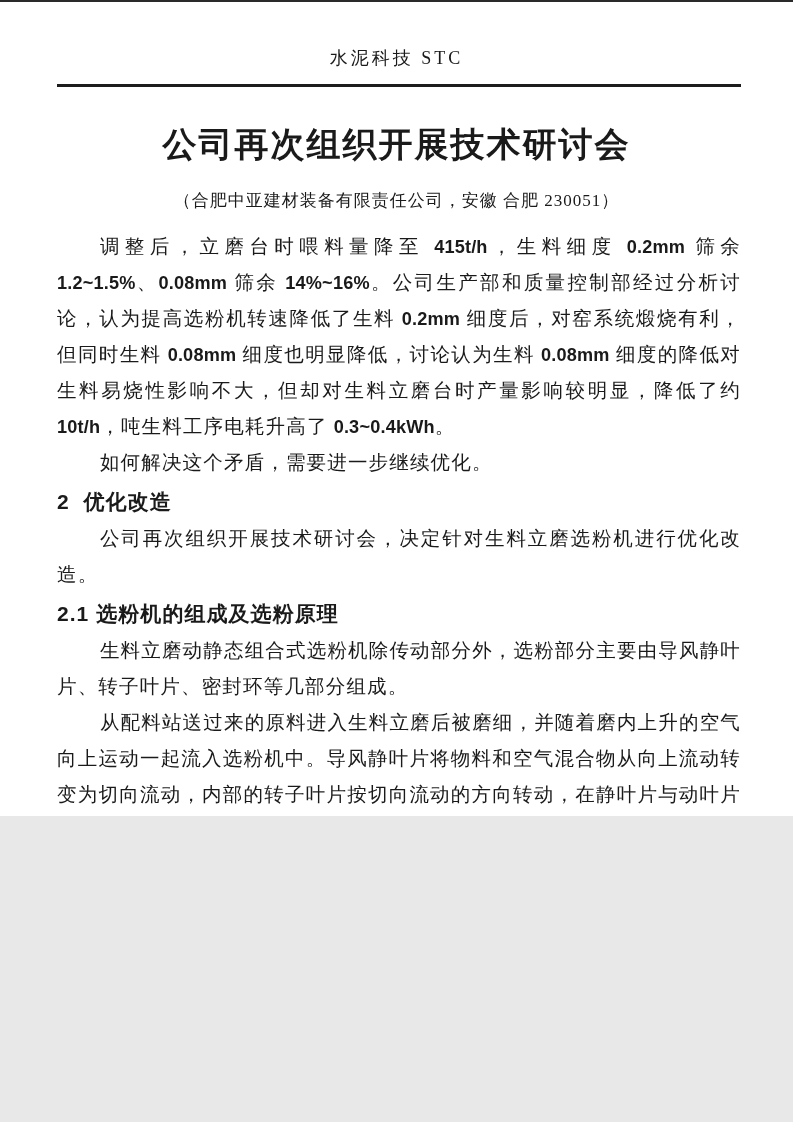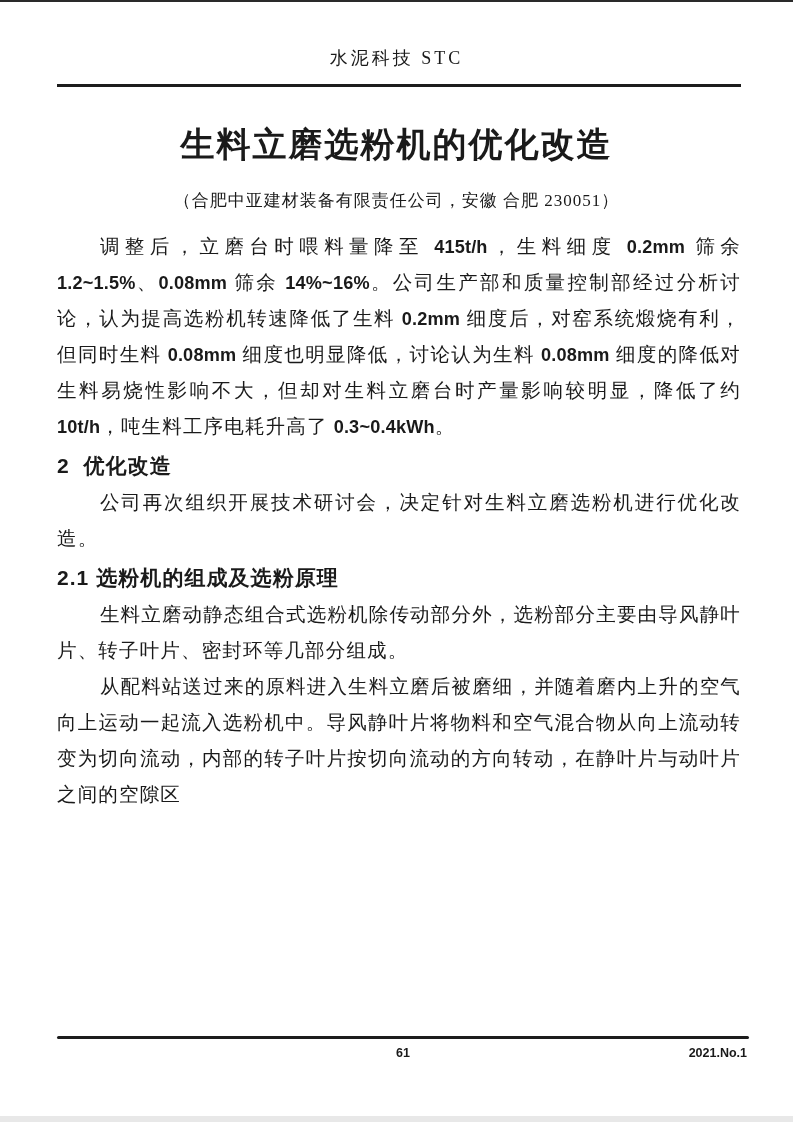--- a/index.html
+++ b/index.html
@@ -4,21 +4,21 @@
 <style>
   :root{
     --text:#1a1a1a;
     --rule:#1c1c1c;
     --bg:#ffffff;
   }
   *{margin:0;padding:0;box-sizing:border-box;}
   html,body{background:#e8e8e8;}
   .page{
     position:relative;
-    width:793px;height:1116px;
+    width:793px;height:816px;
     margin:0 auto;
     background:var(--bg);
     color:var(--text);
     overflow:hidden;
     font-family:"Liberation Serif","DejaVu Serif",serif;
   }
   .top-edge-line{
     position:absolute;top:0;left:0;right:0;height:2px;
     background:#2a2a2a;
   }
@@ -113,27 +113,28 @@
 </head>
 <body>
 
 <div class="page">
   <div class="top-edge-line"></div>
 
   <div class="running-header">水泥科技 STC</div>
 
   <div class="header-rule"></div>
 
-  <h1 class="title">生料立磨选粉机的优化改造</h1>
+  <h1 class="title">公司再次组织开展技术研讨会</h1>
 
 
   <div class="affiliation">（合肥中亚建材装备有限责任公司，安徽 合肥 230051）</div>
 
   <main class="doc-body">
       <p class="p"><span>调整后，立磨台时喂料量降至 </span><span class="sans">415t/h</span><span>，生料细度 </span><span class="sans">0.2mm</span><span> 筛余 </span><span class="sans">1.2~1.5%</span><span>、</span><span class="sans">0.08mm</span><span> 筛余 </span><span class="sans">14%~16%</span><span>。公司生产部和质量控制部经过分析讨论，认为提高选粉机转速降低了生料 </span><span class="sans">0.2mm</span><span> 细度后，对窑系统煅烧有利，但同时生料 </span><span class="sans">0.08mm</span><span> 细度也明显降低，讨论认为生料 </span><span class="sans">0.08mm</span><span> 细度的降低对生料易烧性影响不大，但却对生料立磨台时产量影响较明显，降低了约 </span><span class="sans">10t/h</span><span>，吨生料工序电耗升高了 </span><span class="sans">0.3~0.4kWh</span><span>。</span></p>
+      <p class="p"><span>如何解决这个矛盾，需要进一步继续优化。</span></p>
       <div class="h1"><span>2  优化改造</span></div>
       <p class="p"><span>公司再次组织开展技术研讨会，决定针对生料立磨选粉机进行优化改造。</span></p>
       <div class="h2"><span>2.1 选粉机的组成及选粉原理</span></div>
       <p class="p"><span>生料立磨动静态组合式选粉机除传动部分外，选粉部分主要由导风静叶片、转子叶片、密封环等几部分组成。</span></p>
       <p class="p"><span>从配料站送过来的原料进入生料立磨后被磨细，并随着磨内上升的空气向上运动一起流入选粉机中。导风静叶片将物料和空气混合物从向上流动转变为切向流动，内部的转子叶片按切向流动的方向转动，在静叶片与动叶片之间的空隙区</span></p>
     </main>
 
   <footer class="page-footer">
     <div class="footer-rule"></div>
     <div class="footer-row">

